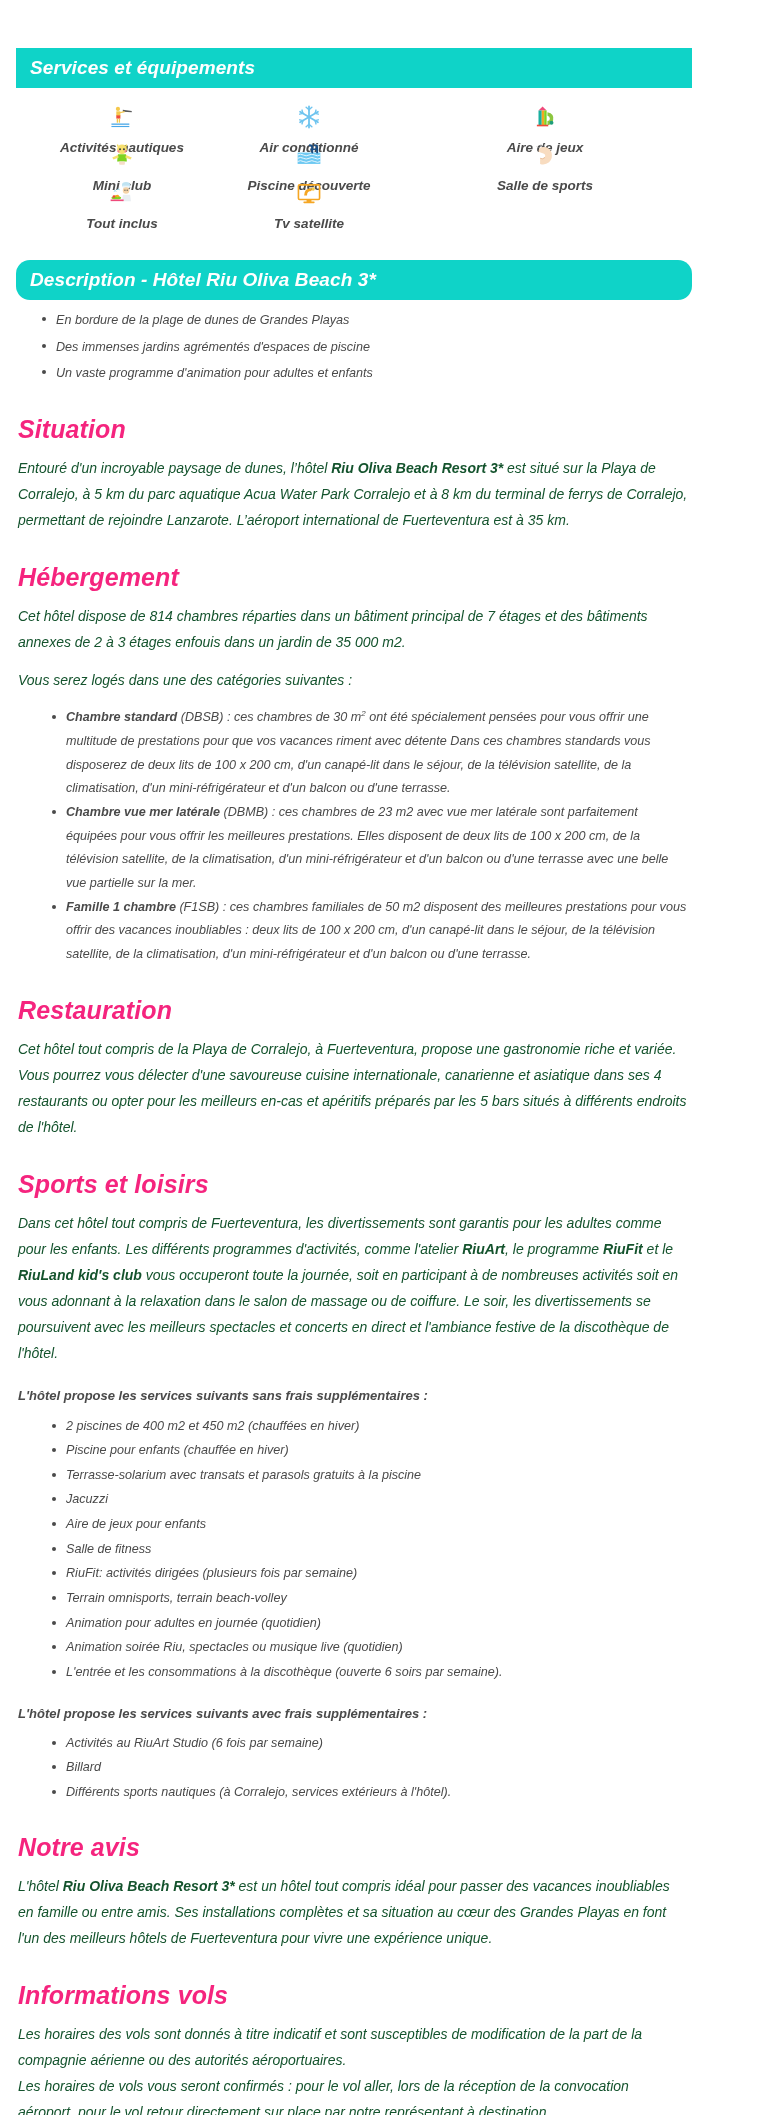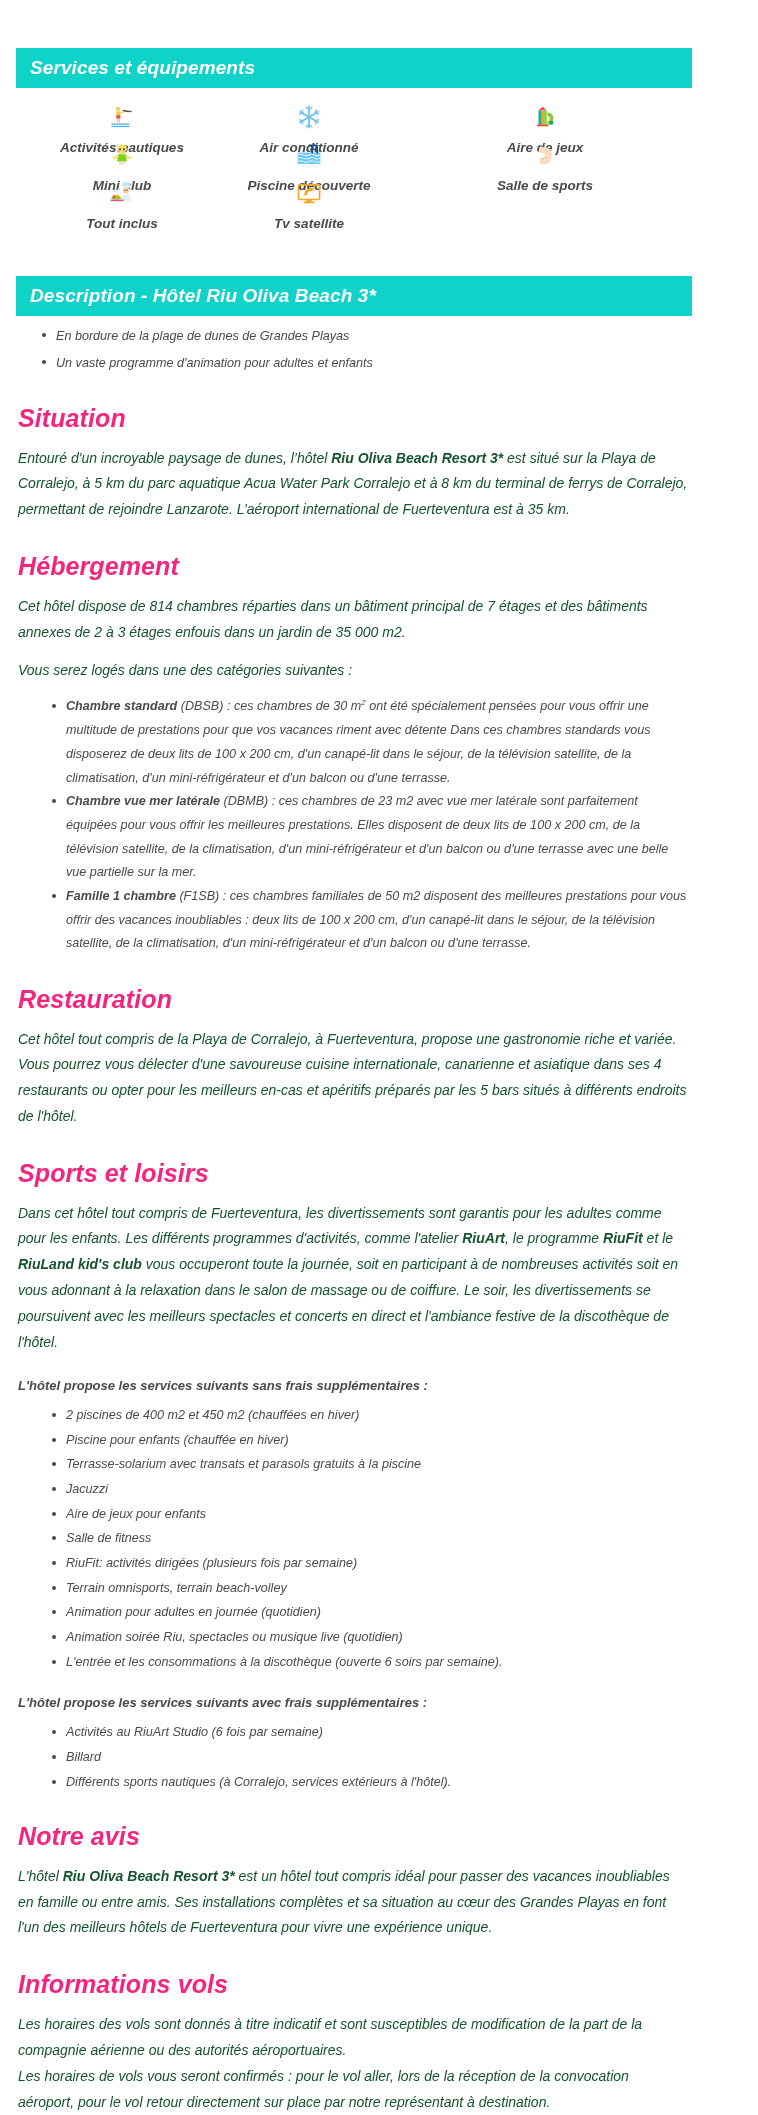--- a/index.html
+++ b/index.html
@@ -27,21 +27,21 @@
     color: #ffffff;
     font-style: italic;
     font-weight: bold;
     font-size: 19px;
     line-height: 1;
     padding: 10px 0 11px 14px;
     letter-spacing: 0.1px;
     margin: 0;
   }
   .banner-services { margin-top: 32px; }
-  .banner-description { margin-top: 16px; }
+  .banner-description { margin-top: 0; border-radius: 14px; }
 
   
   .services-grid {
     display: grid;
     grid-template-columns: 196px 178px 1fr;
     row-gap: 0;
     padding: 16px 0 8px 0;
     margin: 0 0 0 8px;
   }
   .service-item {
@@ -289,20 +289,21 @@
   </div>
 
   <div class="spacer-34"></div>
 
   <div class="banner banner-description">Description - Hôtel Riu Oliva Beach 3*</div>
 
   <div class="content">
 
     <ul class="bullets desc-list">
       <li>En bordure de la plage de dunes de Grandes Playas</li>
+      <li>Des immenses jardins agrémentés d'espaces de piscine</li>
       <li>Un vaste programme d'animation pour adultes et enfants</li>
     </ul>
 
     <h2 class="section-heading">Situation</h2>
     <p class="para"><span>Entouré d'un incroyable paysage de dunes, l’hôtel </span><span class="b">Riu Oliva Beach Resort 3*</span><span> est situé sur la Playa de Corralejo, à 5 km du parc aquatique Acua Water Park Corralejo et à 8 km du terminal de ferrys de Corralejo, permettant de rejoindre Lanzarote. L’aéroport international de Fuerteventura est à 35 km.</span></p>
 
     <h2 class="section-heading">Hébergement</h2>
     <p class="para">Cet hôtel dispose de 814 chambres réparties dans un bâtiment principal de 7 étages et des bâtiments annexes de 2 à 3 étages enfouis dans un jardin de 35 000 m2.</p>
     <p class="para">Vous serez logés dans une des catégories suivantes :</p>
 

